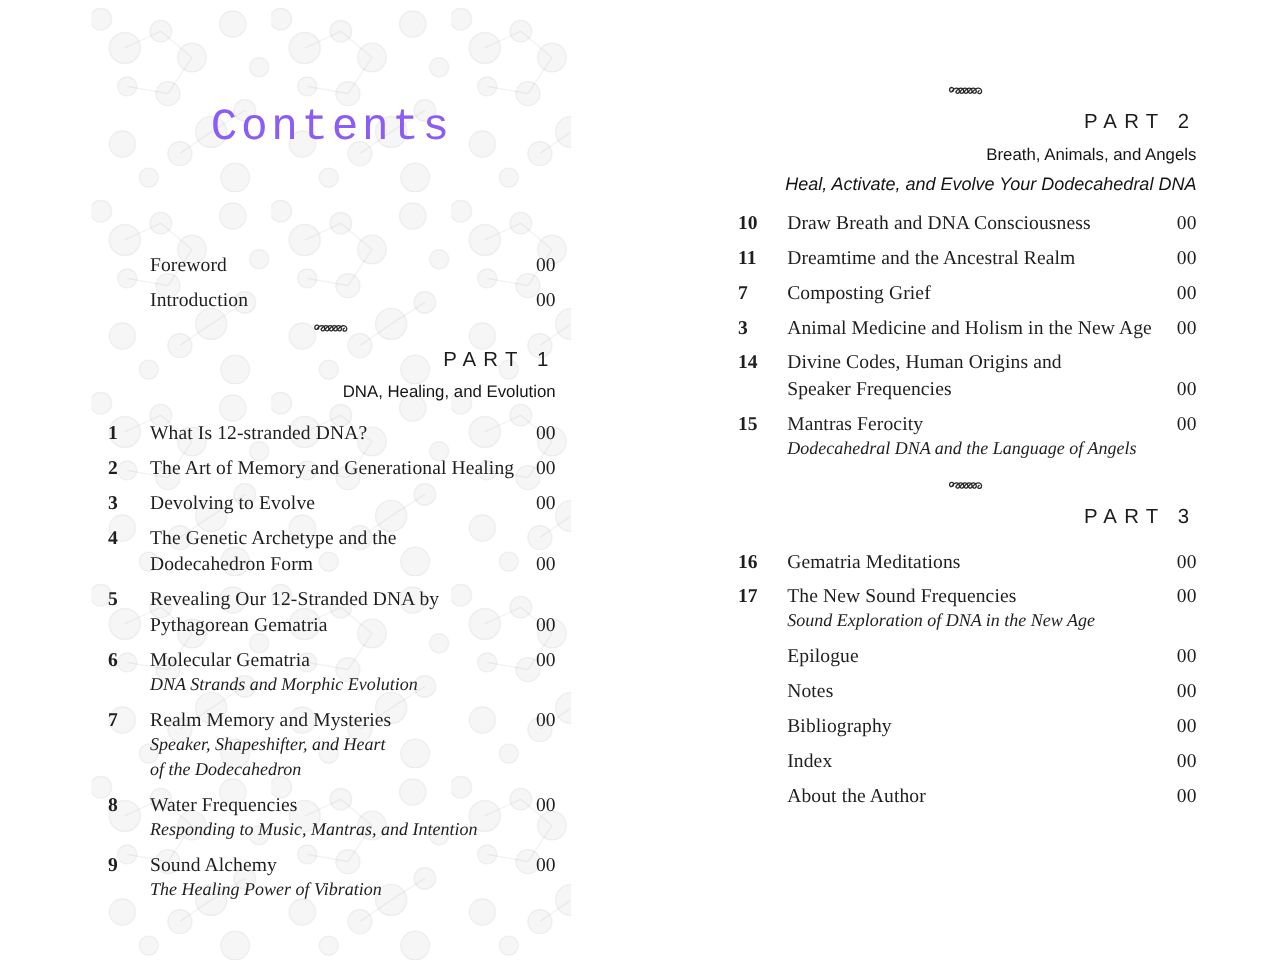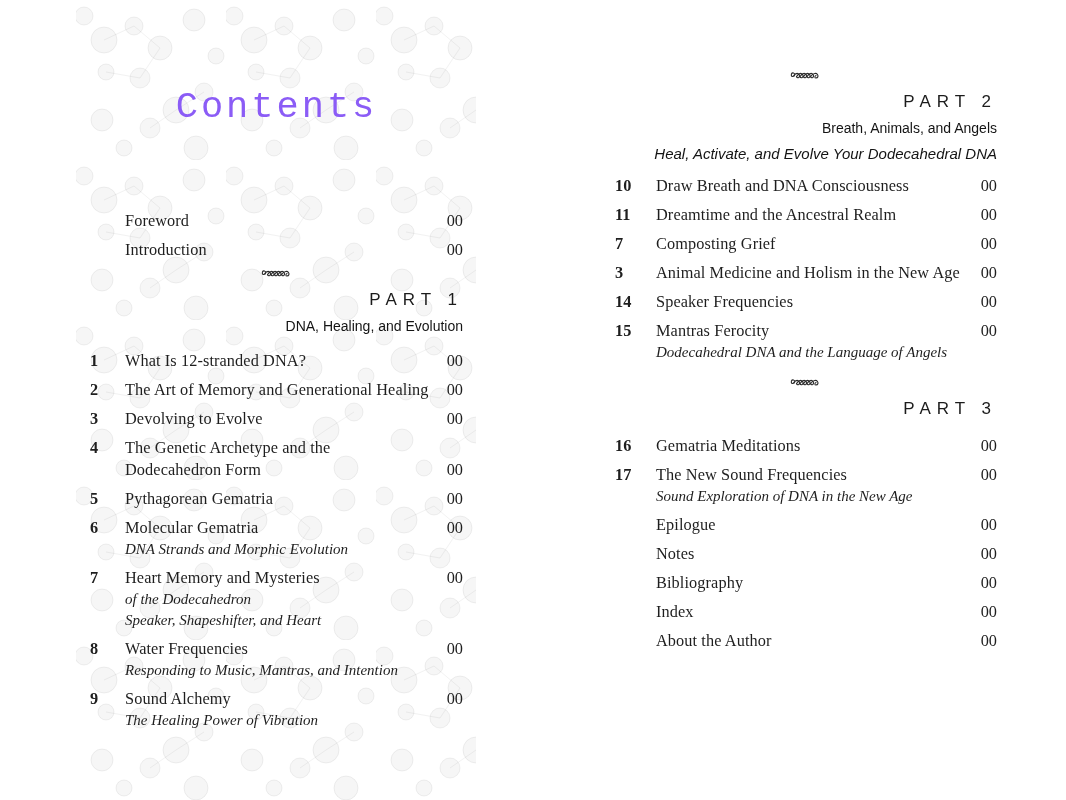--- a/index.html
+++ b/index.html
@@ -160,44 +160,48 @@
             <span class="t-line">
               <span class="t">Dodecahedron Form</span>
               <span class="pg">00</span>
             </span>
           </span>
         </div>
         <div class="toc-row">
           <span class="num">5</span>
           <span class="rowbody">
             <span class="t-line">
+              <span class="t">Revealing Our 12-Stranded DNA by</span>
+              <span class="pg"></span>
+            </span>
+            <span class="t-line">
               <span class="t">Pythagorean Gematria</span>
               <span class="pg">00</span>
             </span>
           </span>
         </div>
         <div class="toc-row">
           <span class="num">6</span>
           <span class="rowbody">
             <span class="t-line">
               <span class="t">Molecular Gematria</span>
               <span class="pg">00</span>
             </span>
             <div class="sub-line">DNA Strands and Morphic Evolution</div>
           </span>
         </div>
         <div class="toc-row">
           <span class="num">7</span>
           <span class="rowbody">
             <span class="t-line">
-              <span class="t">Heart Memory and Mysteries</span>
-              <span class="pg">00</span>
-            </span>
+              <span class="t">Realm Memory and Mysteries</span>
+              <span class="pg">00</span>
+            </span>
+            <div class="sub-line">Speaker, Shapeshifter, and Heart</div>
             <div class="sub-line">of the Dodecahedron</div>
-            <div class="sub-line">Speaker, Shapeshifter, and Heart</div>
           </span>
         </div>
         <div class="toc-row">
           <span class="num">8</span>
           <span class="rowbody">
             <span class="t-line">
               <span class="t">Water Frequencies</span>
               <span class="pg">00</span>
             </span>
             <div class="sub-line">Responding to Music, Mantras, and Intention</div>
@@ -262,20 +266,24 @@
             <span class="t-line">
               <span class="t">Animal Medicine and Holism in the New Age</span>
               <span class="pg">00</span>
             </span>
           </span>
         </div>
         <div class="toc-row">
           <span class="num">14</span>
           <span class="rowbody">
             <span class="t-line">
+              <span class="t">Divine Codes, Human Origins and</span>
+              <span class="pg"></span>
+            </span>
+            <span class="t-line">
               <span class="t">Speaker Frequencies</span>
               <span class="pg">00</span>
             </span>
           </span>
         </div>
         <div class="toc-row">
           <span class="num">15</span>
           <span class="rowbody">
             <span class="t-line">
               <span class="t">Mantras Ferocity</span>

